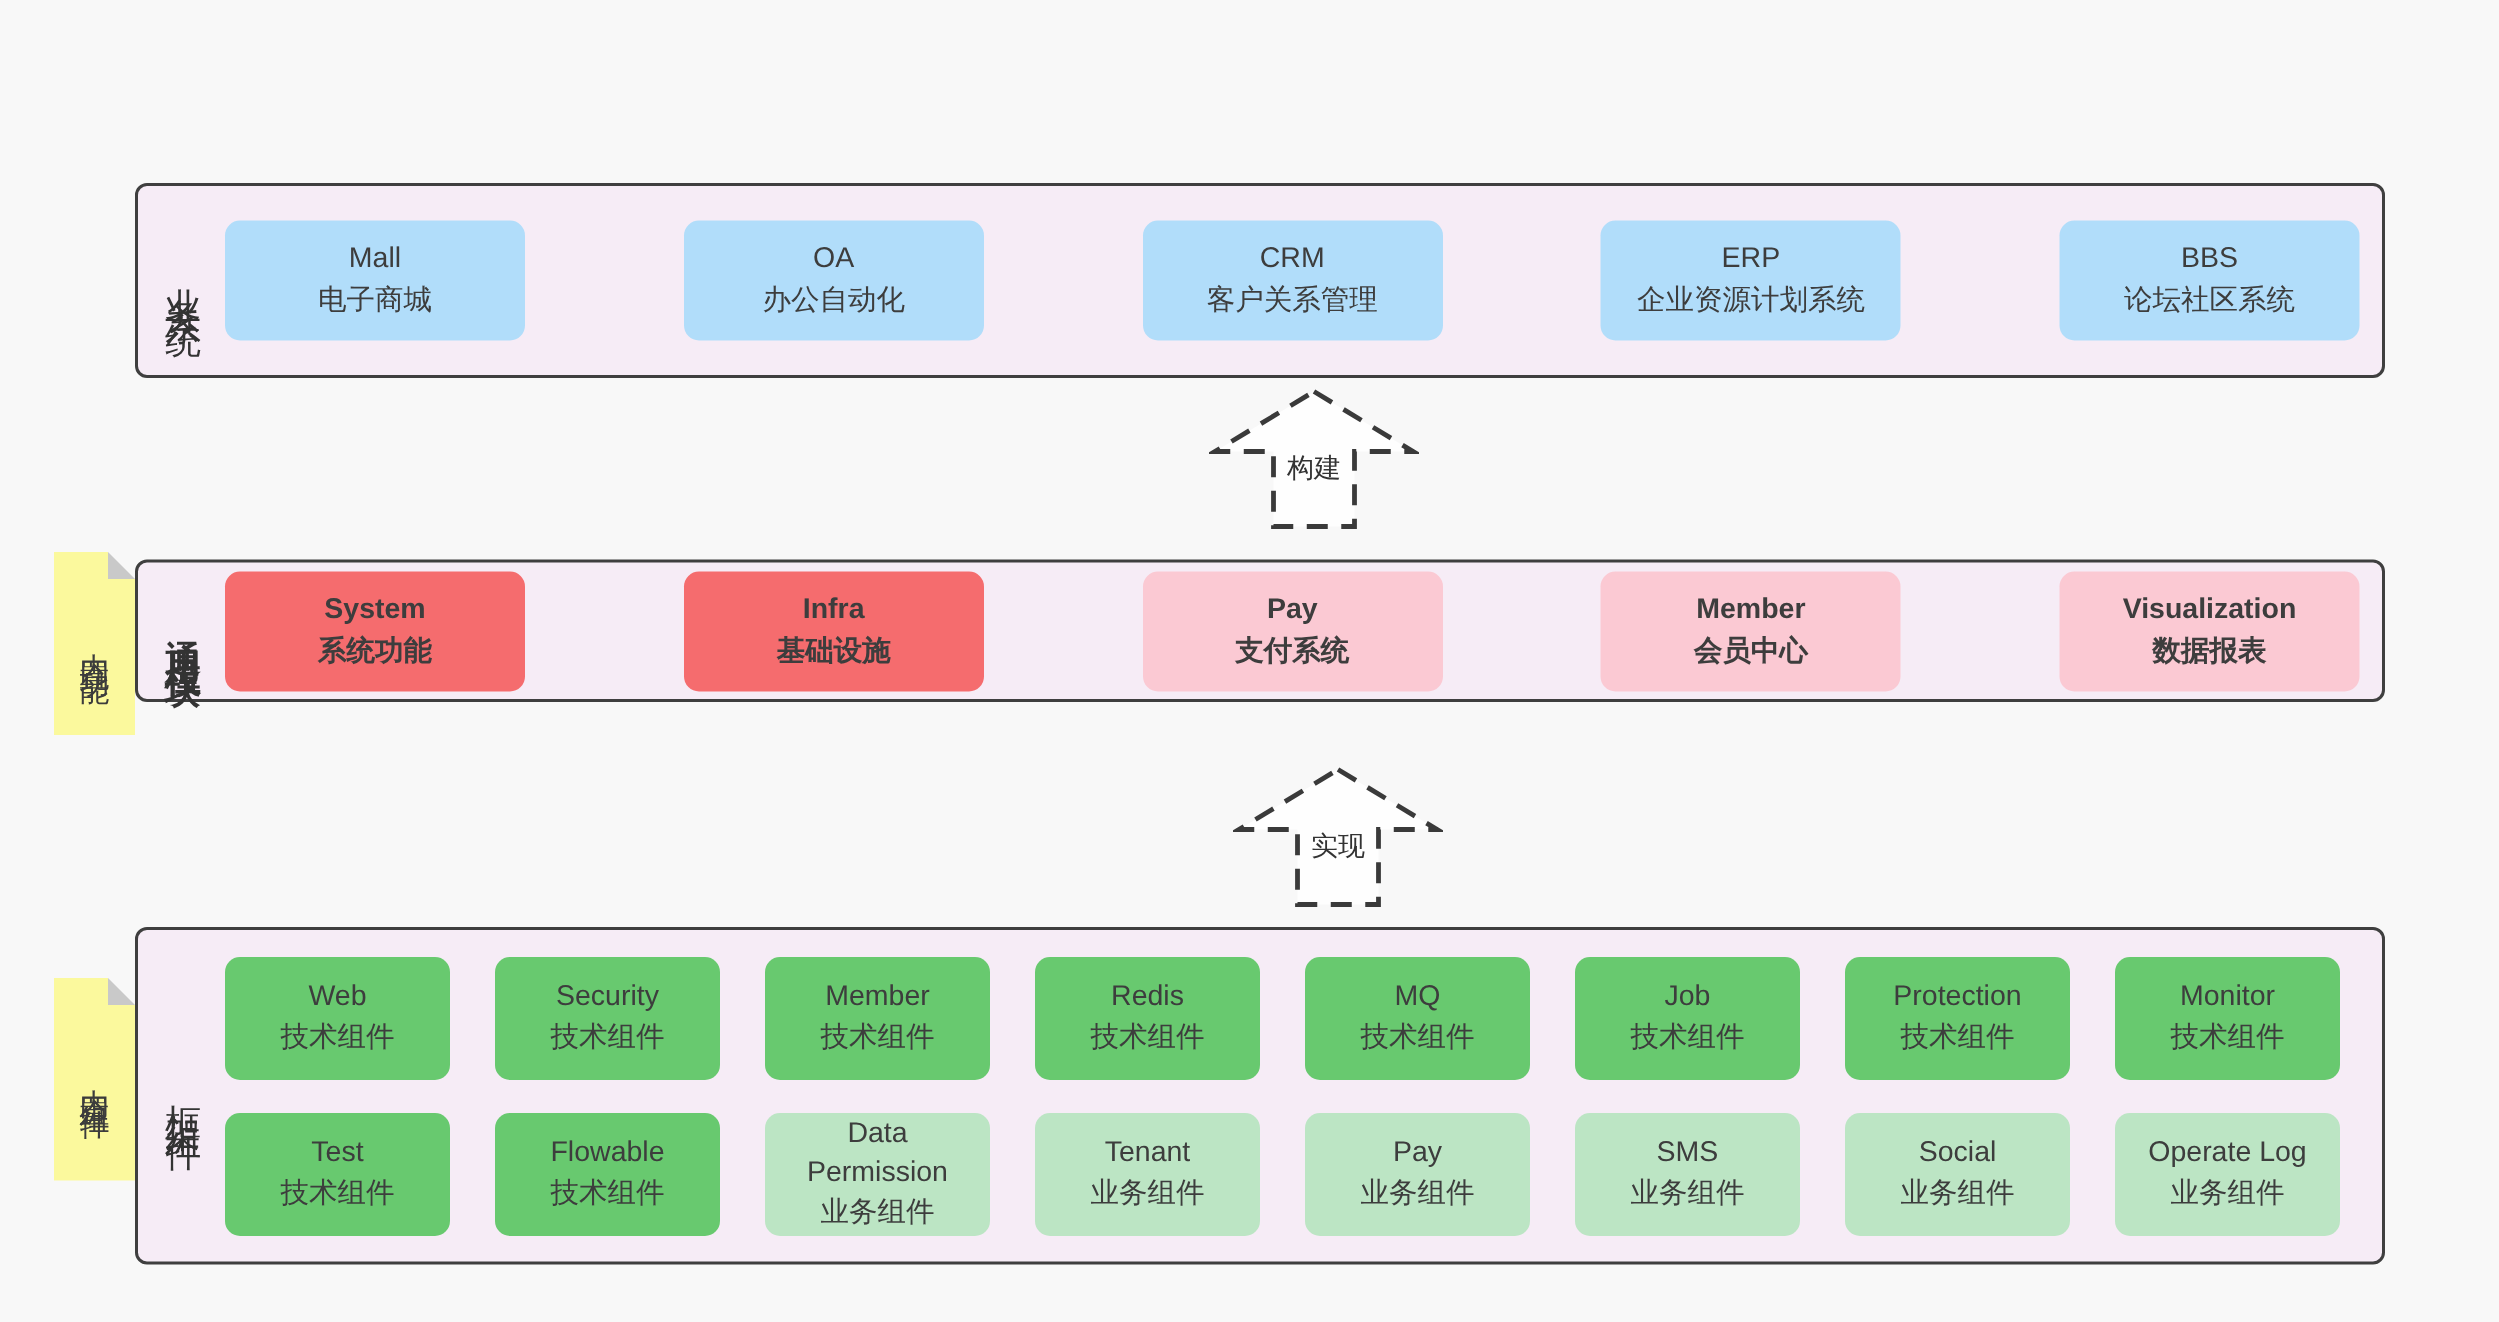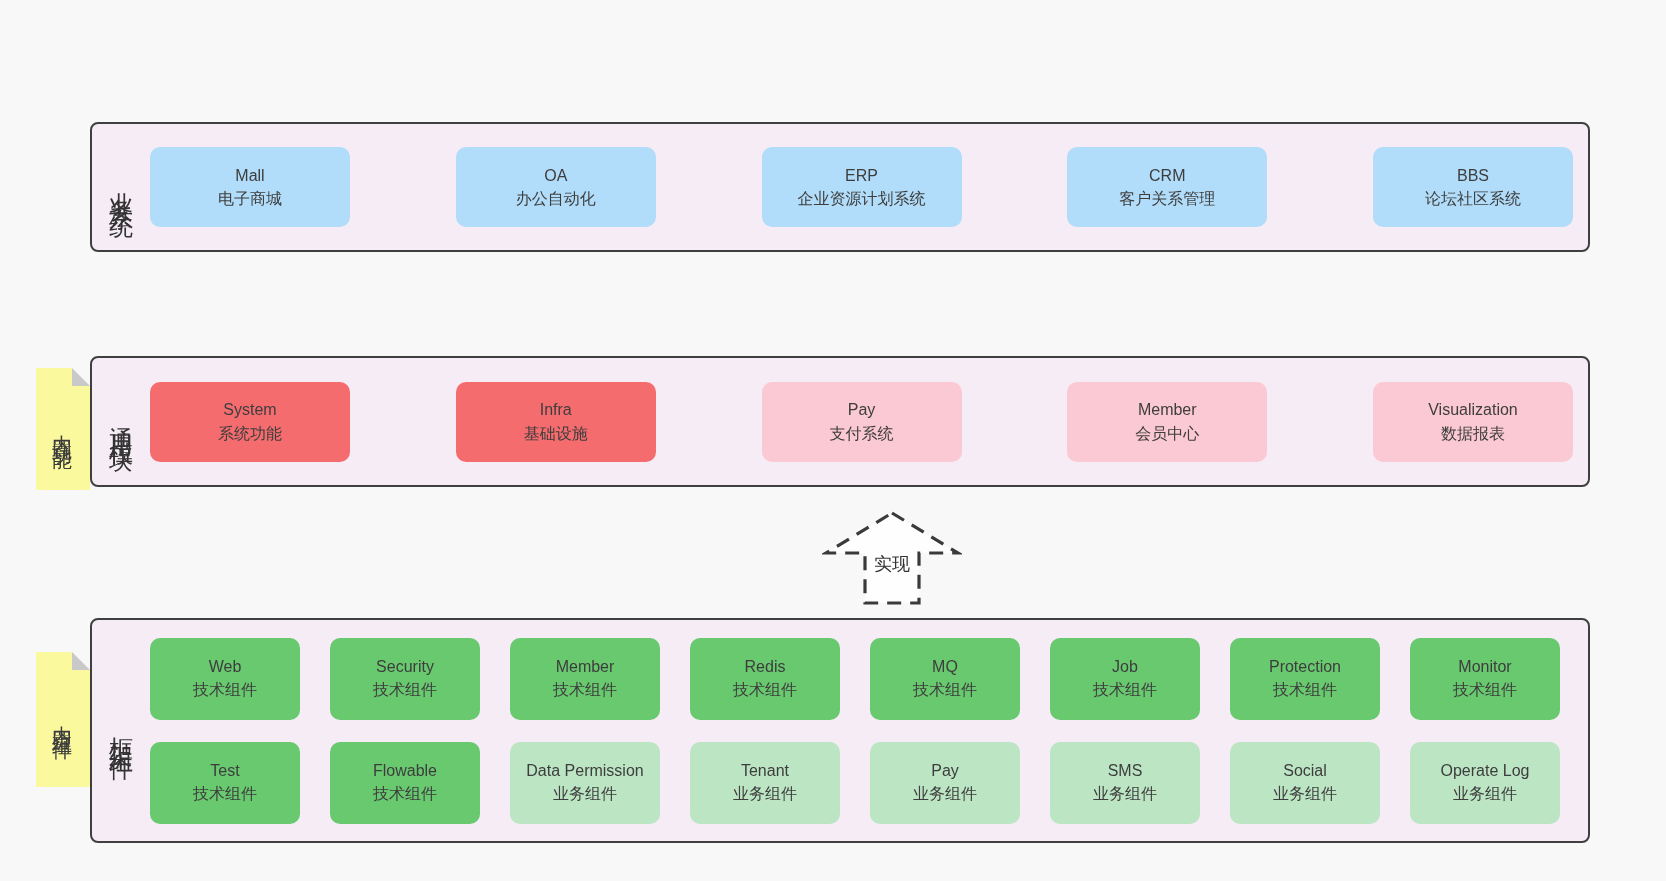--- a/index.html
+++ b/index.html
@@ -7,40 +7,40 @@
   .canvas {
     position:relative; width:1666px; height:881px; background:#f8f8f8;
     overflow:hidden; color:#3d3d3d;
   }
   .band {
     position:absolute; left:90px; width:1500px;
     background:#f6ecf6; border:2px solid #3f3f3f; border-radius:8px;
     box-sizing:border-box; display:flex; align-items:stretch;
   }
   .band1 { top:122px; height:130px; }
-  .band2 { top:356px; height:131px; }
+  .band2 { top:373px; height:95px;font-weight:bold; }
   .band3 { top:618px; height:225px; }
   .band-label {
     width:58px; display:flex; align-items:center; justify-content:center;
     writing-mode:vertical-rl; text-orientation:upright;
     font-size:24px; letter-spacing:7px; color:#333; flex:0 0 58px;
   }
   .boxes {
     flex:1; display:flex; align-items:center; justify-content:space-between;
     padding:0 15px 0 0;
   }
   .band3 .boxes-col {
     flex:1; display:flex; flex-direction:column; justify-content:center;
     gap:22px; padding:0 28px 0 0;
   }
   .band3 .row { display:flex; justify-content:space-between; }
   .box {
     border-radius:10px; box-sizing:border-box; padding:4px 6px;
     display:flex; flex-direction:column; align-items:center; justify-content:center;
-    text-align:center; font-size:16px; line-height:1.45; color:#3d3d3d;
+    text-align:center; font-size:19px; line-height:1.45; color:#3d3d3d;
   }
   .band1 .box, .band2 .box { width:200px; height:80px; }
   .band3 .box { width:150px; height:82px; line-height:1.4; }
   .blue   { background:#b1ddfa; }
   .red    { background:#f56c6e; }
   .pink   { background:#fbc9d3; }
   .gdark  { background:#68c96f; }
   .glight { background:#bce5c4; }
   .sticky {
     position:absolute; left:36px; width:54px; background:#fbf99d;
@@ -76,34 +76,40 @@
     <div class="boxes">
       <div class="box blue">
         <div>Mall</div>
         <div>电子商城</div>
       </div>
       <div class="box blue">
         <div>OA</div>
         <div>办公自动化</div>
       </div>
       <div class="box blue">
+        <div>CRM</div>
+        <div>客户关系管理</div>
+      </div>
+      <div class="box blue">
         <div>ERP</div>
         <div>企业资源计划系统</div>
       </div>
       <div class="box blue">
-        <div>CRM</div>
-        <div>客户关系管理</div>
-      </div>
-      <div class="box blue">
         <div>BBS</div>
         <div>论坛社区系统</div>
       </div>
     </div>
   </div>
 
+  <div class="arrow arrow1">
+    <svg width="140" height="96" viewBox="0 0 140 96">
+      <polygon points="70,3 136,43 97,43 97,93 43,93 43,43 4,43" fill="#fefefe" stroke="#3a3a3a" stroke-width="3.2" stroke-dasharray="14,9"></polygon>
+    </svg>
+    <span class="arrow-label">构建</span>
+  </div>
 
   <div class="sticky sticky1">
     <span class="sticky-label">内置功能</span>
   </div>
 
   <div class="band band2">
     <div class="band-label">通用模块</div>
     <div class="boxes">
       <div class="box red">
         <div>System</div>

